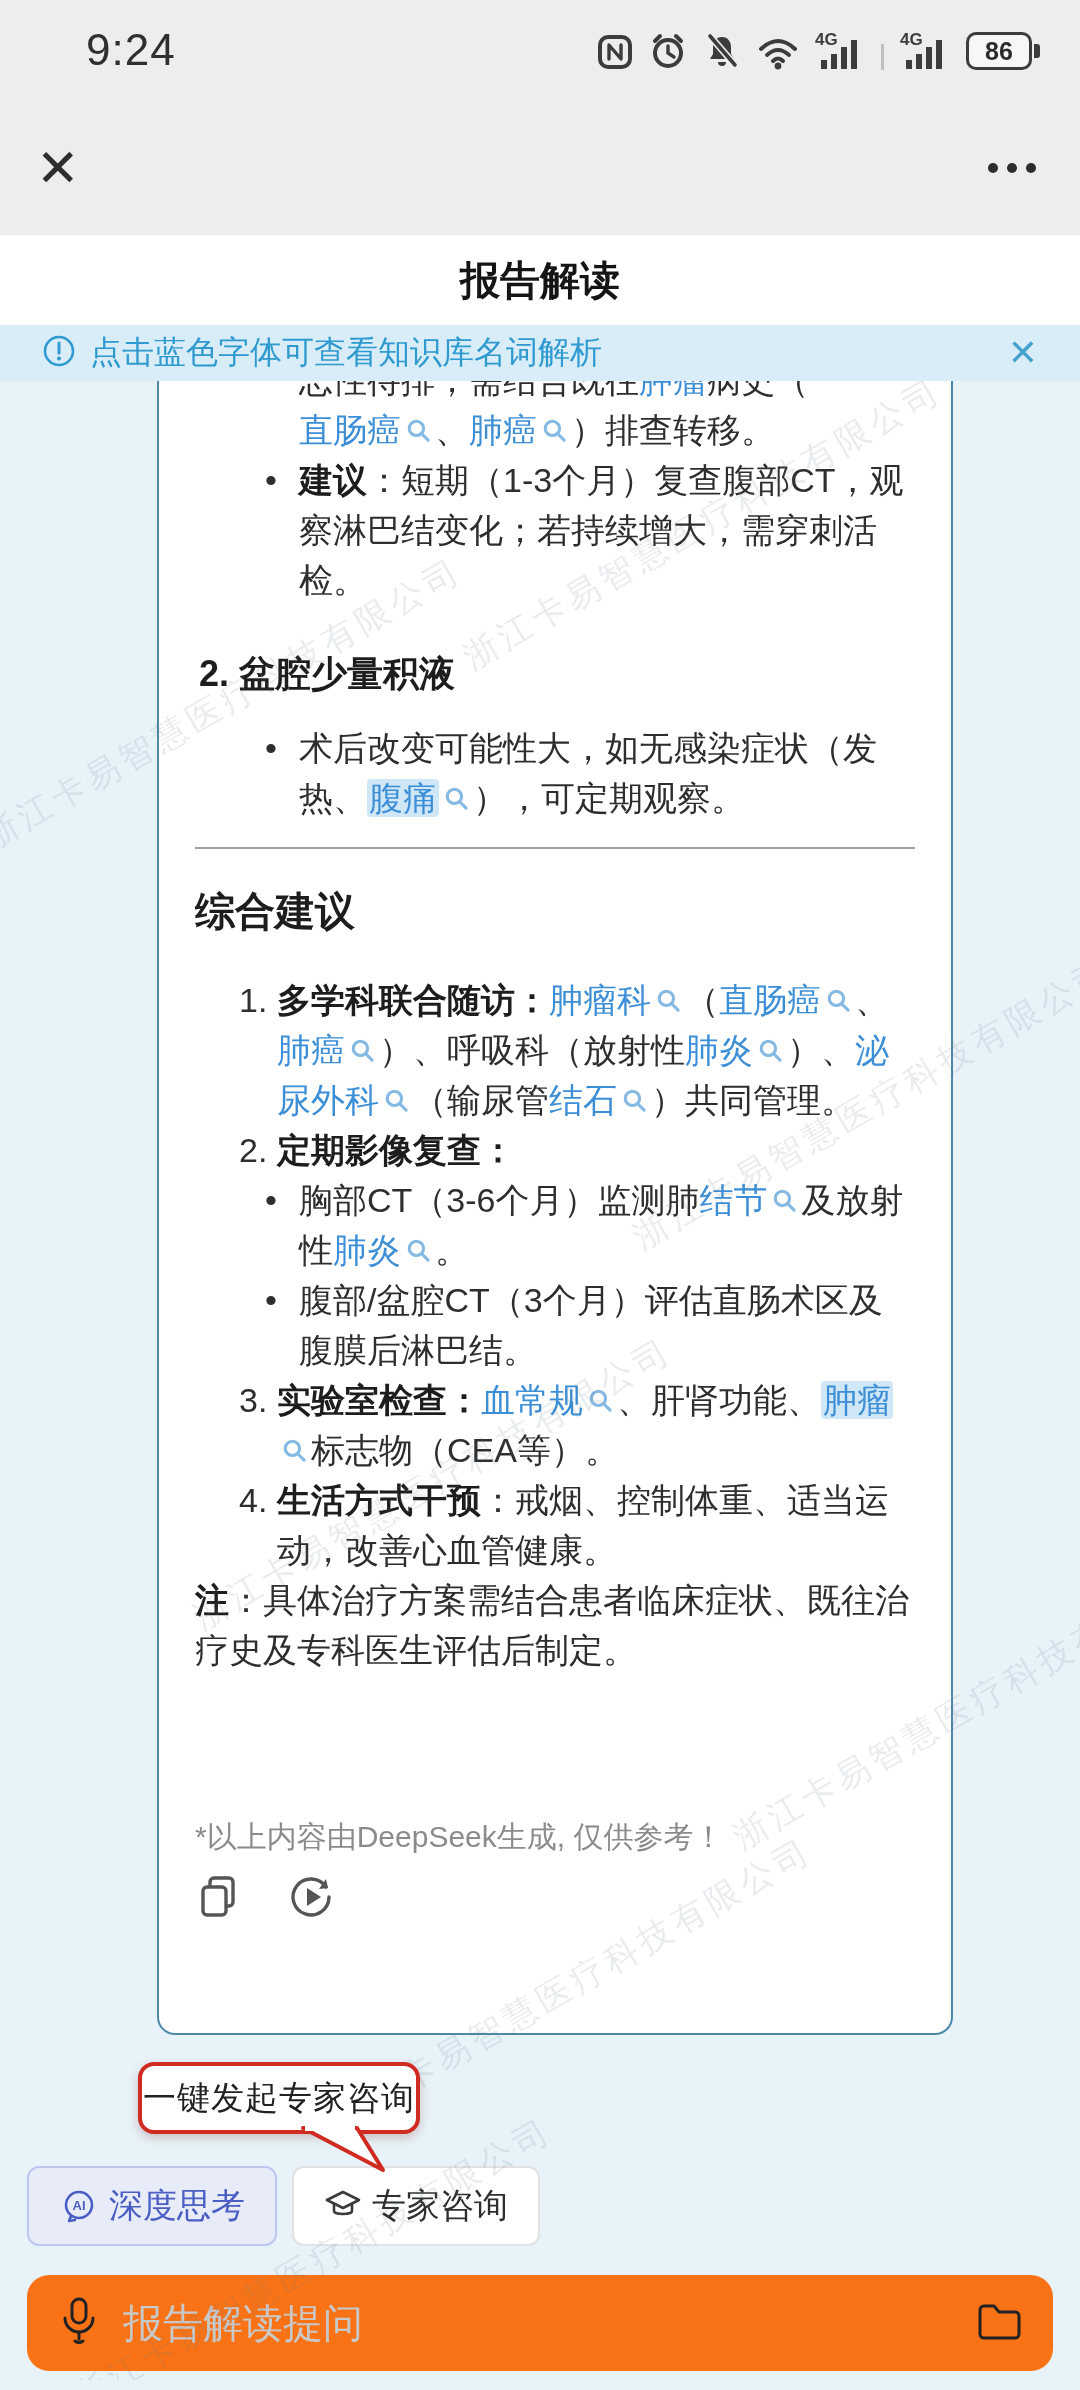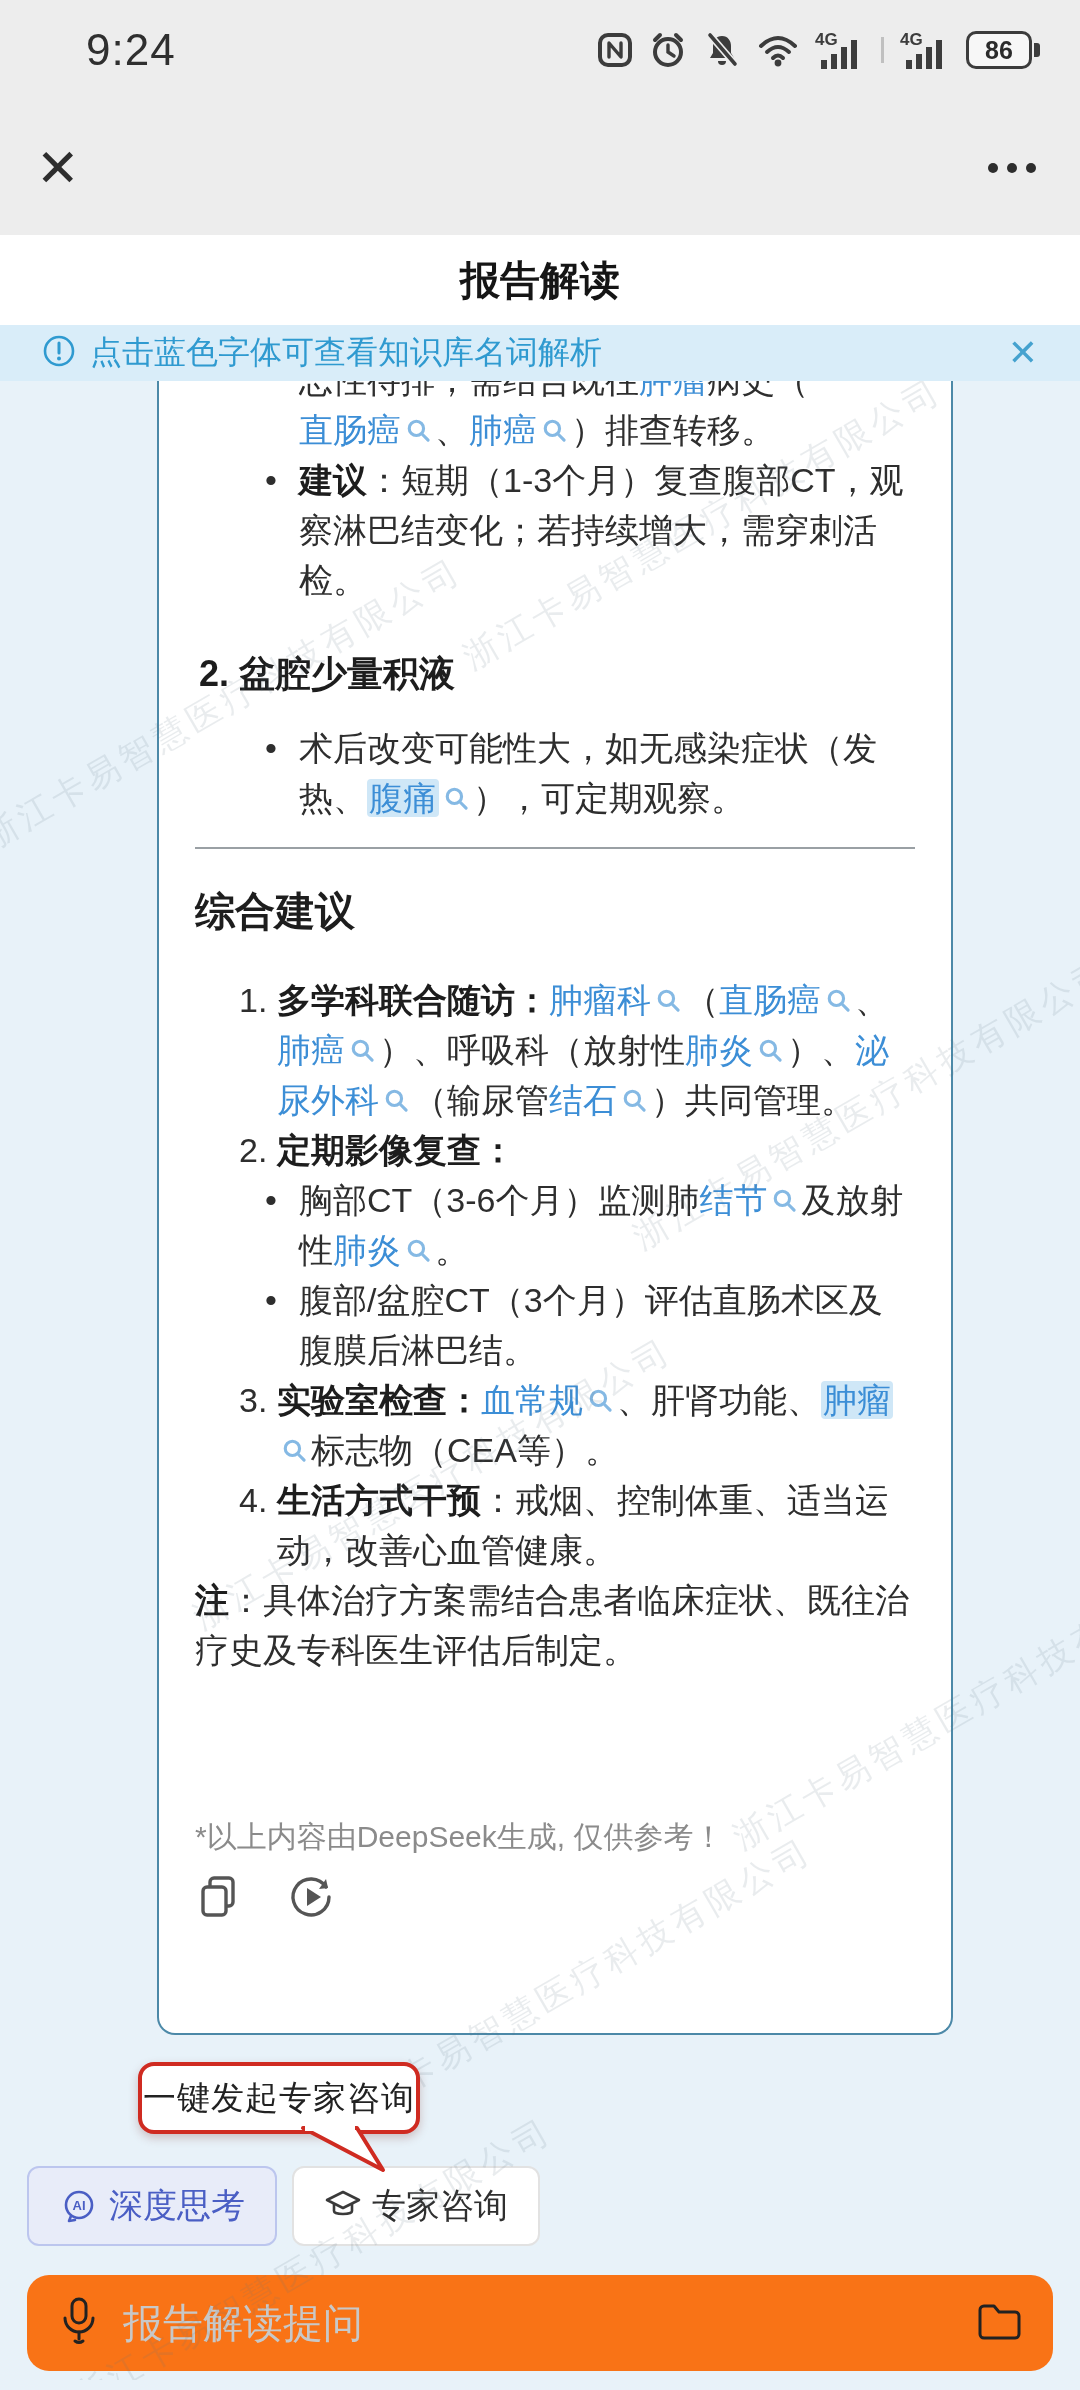--- a/index.html
+++ b/index.html
@@ -6,21 +6,21 @@
   html,body { background:#cfd8de; }
   .screen {
     width:1080px; height:2390px; position:relative; overflow:hidden;
     background:#e8f2f9; font-family:"Liberation Sans","DejaVu Sans",sans-serif;
     color:#2e2e2e; margin:0 auto;
   }
   
   .topbar { background:#ededed; height:235px; position:relative; z-index:10; }
   .statusbar { height:100px; display:flex; align-items:center; justify-content:space-between; padding:0 40px 0 86px; }
   .time { font-size:44px; font-weight:500; color:#2f2f2f; letter-spacing:1px; }
-  .sicons { display:flex; align-items:center; gap:16px; }
+  .sicons { display:flex; align-items:flex-end; gap:16px; }
   .sicons svg { display:block; }
   .sep { width:3px; height:26px; background:#c0c0c0; }
   .battery { display:flex; align-items:center; }
   .batt-body { width:66px; height:38px; border:3px solid #3c3c3c; border-radius:10px; background:#f7f7f7;
     display:flex; align-items:center; justify-content:center; font-size:25px; font-weight:700; color:#2b2b2b; }
   .batt-nub { width:6px; height:14px; background:#3c3c3c; border-radius:0 3px 3px 0; margin-left:2px; }
   .header-row { height:135px; display:flex; align-items:center; justify-content:space-between; padding:0 44px 0 36px; }
   .close-x { font-size:52px; font-weight:300; color:#2d2d2d; line-height:1; }
   .more-dots { display:flex; gap:9px; align-items:center; }
   .more-dots i { width:10px; height:10px; border-radius:50%; background:#2d2d2d; display:block; }

